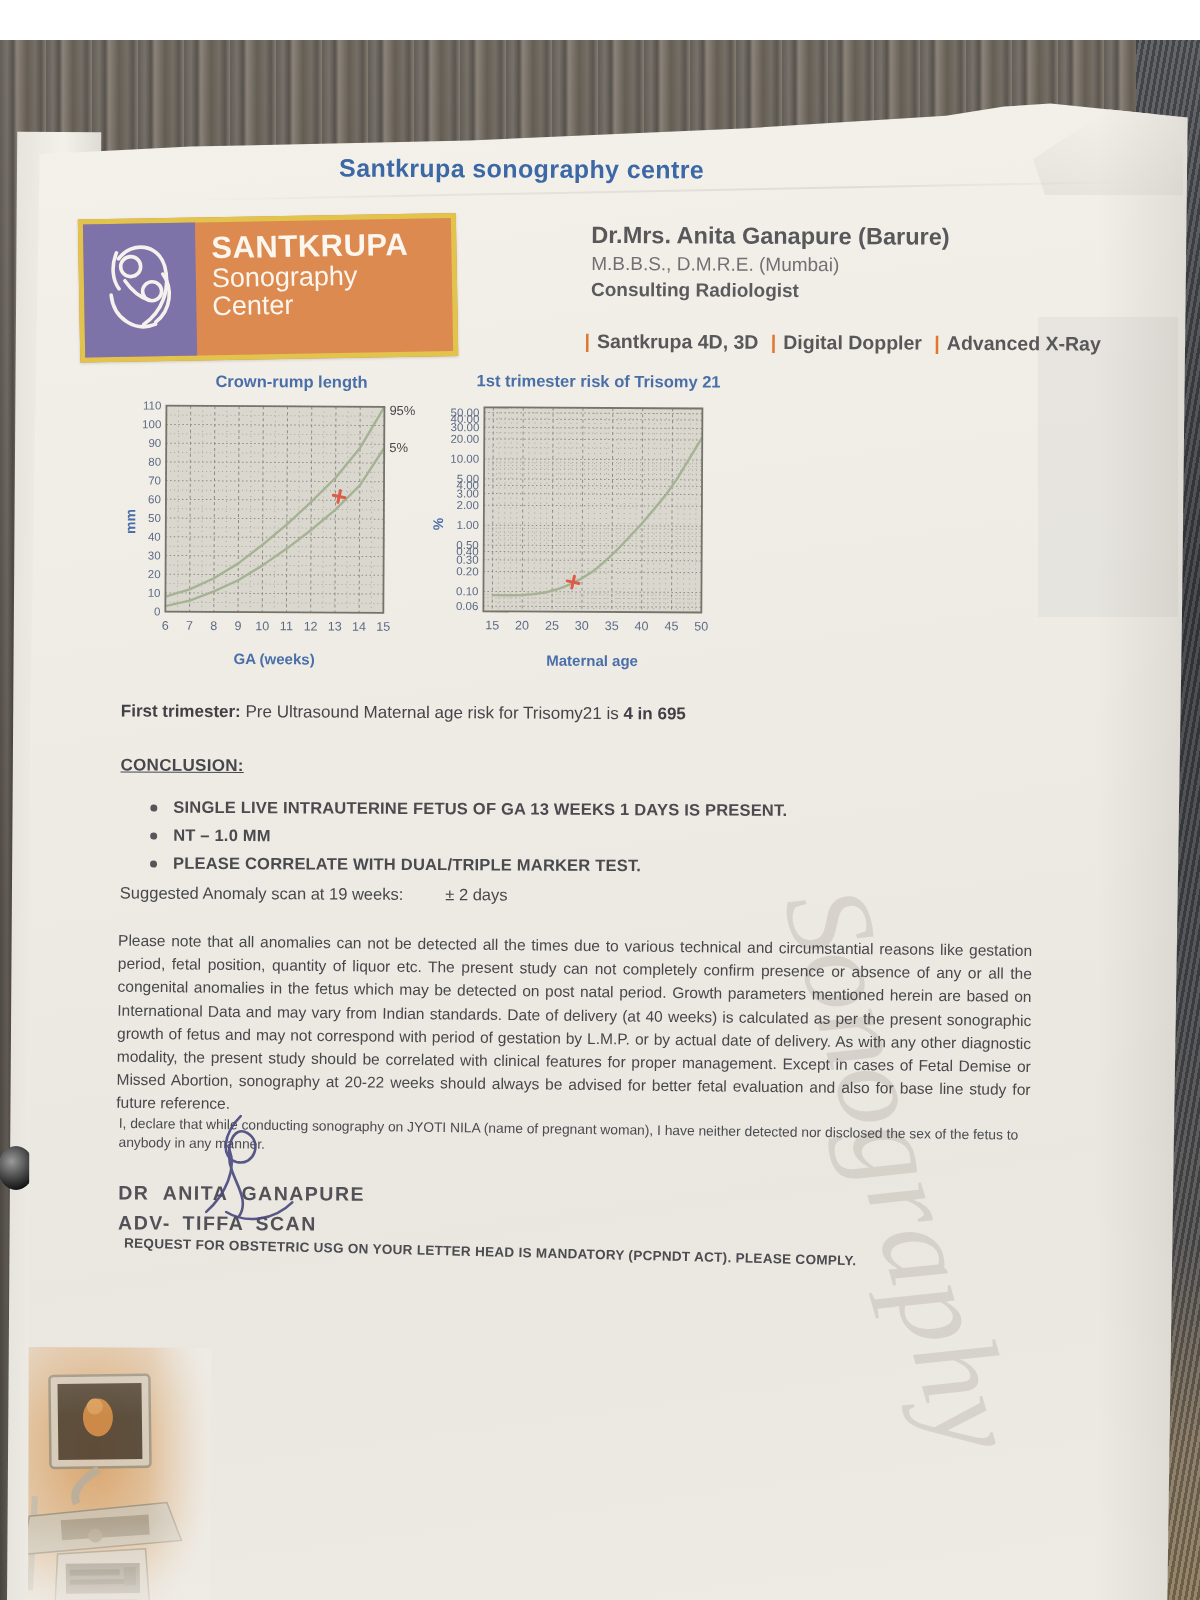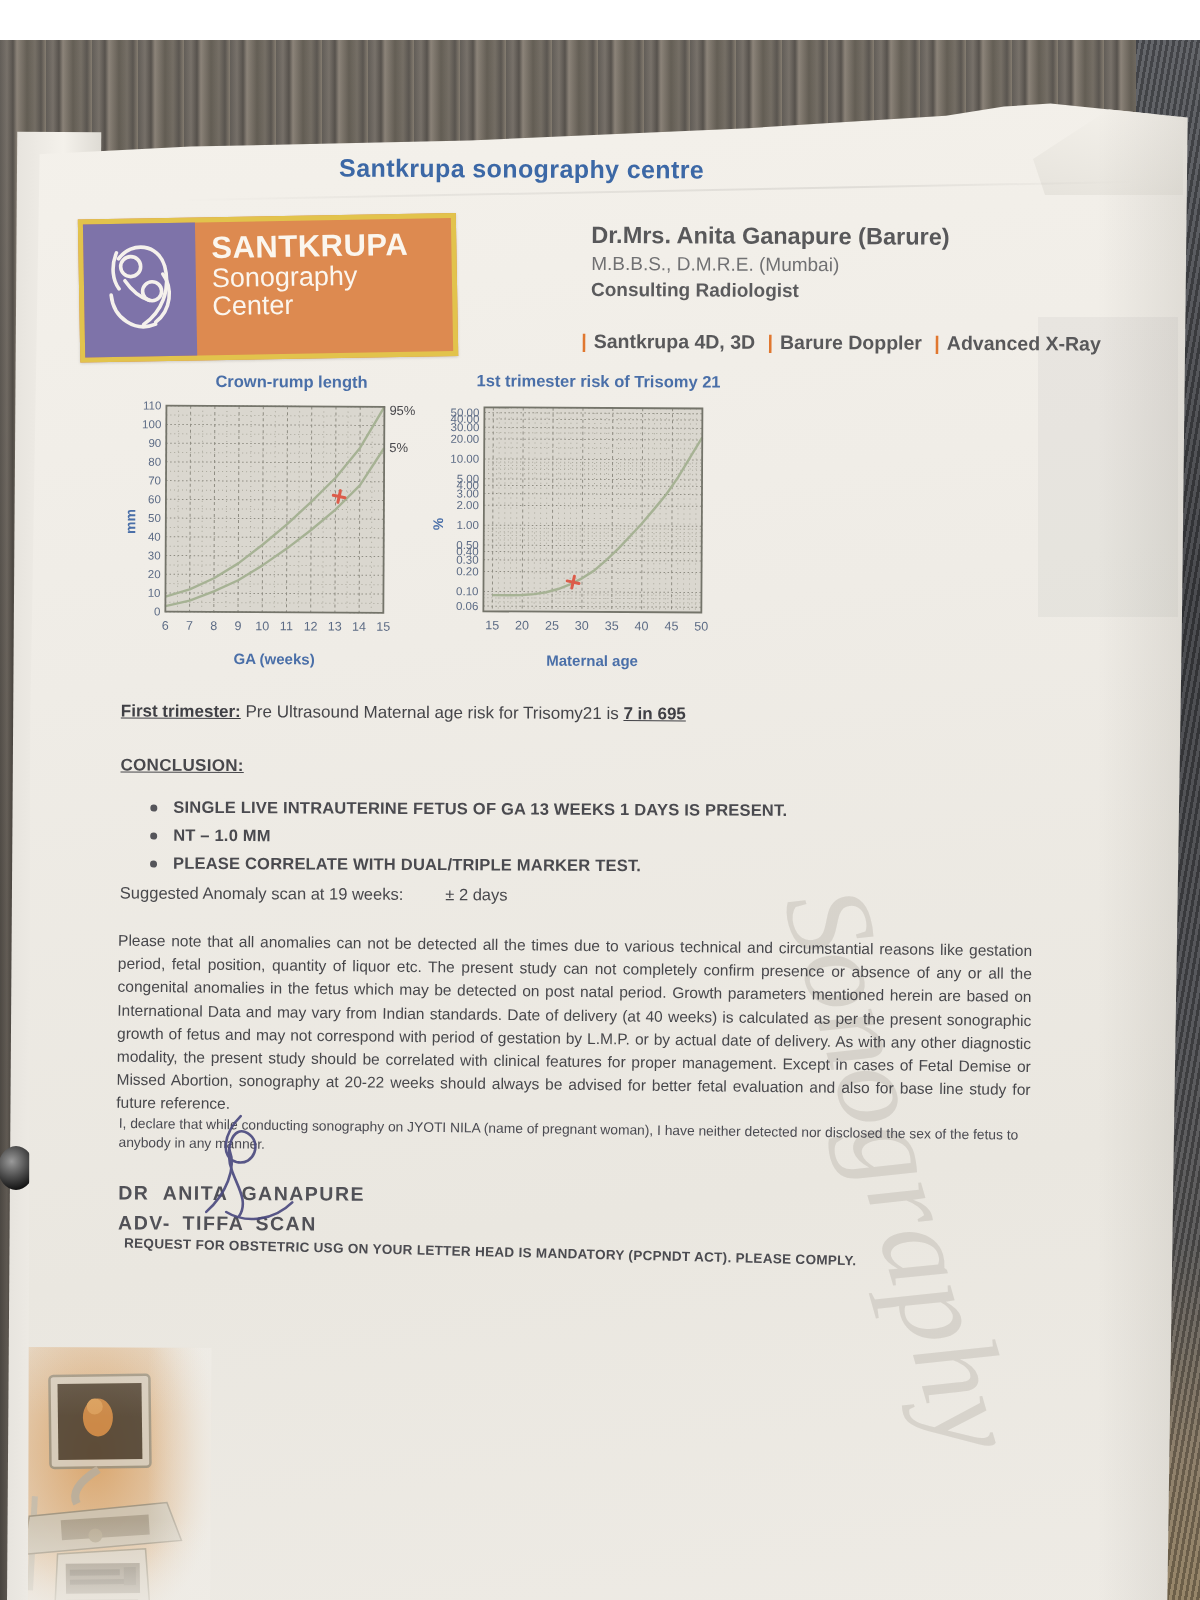--- a/index.html
+++ b/index.html
@@ -44,21 +44,21 @@
     font-size:19.5px;font-weight:bold;color:#58585a;}
   .services .pipe{color:#e0772f;font-weight:600;padding:0 7px;}
 
   .chart-wrap{position:absolute;}
   .chart-title{position:absolute;top:0;text-align:center;font-size:16.5px;font-weight:bold;color:#4a6fa8;}
   .chart-xlabel{position:absolute;text-align:center;font-size:15px;font-weight:bold;color:#4a6fa8;}
   .chart-ylabel{position:absolute;font-size:14px;font-weight:bold;color:#4a6fa8;transform:rotate(-90deg);}
   .chart-svg-mount{position:absolute;}
 
   .ft-line{position:absolute;left:92px;top:602px;font-size:17px;color:#454549;}
-  .ft-line b{color:#404045;text-decoration:underline;}
+  .ft-line b{color:#404045;}
   .concl-h{position:absolute;left:92px;top:656px;font-size:17px;font-weight:bold;color:#48484c;
     text-decoration:underline;letter-spacing:0.3px;}
   .bullets{position:absolute;left:122px;top:698px;width:800px;}
   .bullet-row{display:flex;margin-bottom:9px;}
   .bullet-dot{width:7px;height:7px;border-radius:50%;background:#55555a;margin:7px 16px 0 0;flex:none;}
   .bullet-text{font-size:16.5px;font-weight:bold;color:#4a4a4f;letter-spacing:0.2px;}
   .anomaly{position:absolute;left:92px;top:784px;font-size:16.5px;color:#48484c;}
   .anomaly .val{margin-left:42px;}
 
   .disclaimer{position:absolute;left:90px;top:832px;width:914px;font-size:15.5px;line-height:23.2px;
@@ -125,21 +125,21 @@
         </div>
       </div>
 
       <div class="doc-block">
         <div class="doc-name">Dr.Mrs. Anita Ganapure (Barure)</div>
         <div class="doc-qual">M.B.B.S., D.M.R.E. (Mumbai)</div>
         <div class="doc-role">Consulting Radiologist</div>
       </div>
       <div class="services">
         <span class="pipe">|</span><span>Santkrupa 4D, 3D</span>
-        <span class="pipe">|</span><span>Barure Doppler</span>
+        <span class="pipe">|</span><span>Digital Doppler</span>
         <span class="pipe">|</span><span>Advanced X-Ray</span>
       </div>
 
       <div class="chart-wrap" style="left:96px;top:272px;width:330px;height:310px;">
         <div class="chart-title" style="left:40px;width:250px;">Crown-rump length</div>
         <div class="chart-svg-mount" style="left:0;top:26px;"><svg width="304" height="244" viewBox="0 0 304 244">
               <rect x="40" y="8" width="218" height="206" fill="#dad7cf"></rect>
               <line x1="40" y1="214" x2="258" y2="214" stroke="#8f8d83" stroke-width="1" stroke-dasharray="1.5,2.5"></line>
               <line x1="40" y1="195.27272727272728" x2="258" y2="195.27272727272728" stroke="#8f8d83" stroke-width="1" stroke-dasharray="1.5,2.5"></line>
               <line x1="40" y1="176.54545454545456" x2="258" y2="176.54545454545456" stroke="#8f8d83" stroke-width="1" stroke-dasharray="1.5,2.5"></line>
@@ -316,21 +316,21 @@
               <text x="184.4109589041096" y="232" font-size="12.5" fill="#5c6b85" text-anchor="middle" font-family="Liberation Sans,sans-serif">35</text>
               <text x="214.27397260273972" y="232" font-size="12.5" fill="#5c6b85" text-anchor="middle" font-family="Liberation Sans,sans-serif">40</text>
               <text x="244.13698630136986" y="232" font-size="12.5" fill="#5c6b85" text-anchor="middle" font-family="Liberation Sans,sans-serif">45</text>
               <text x="274" y="232" font-size="12.5" fill="#5c6b85" text-anchor="middle" font-family="Liberation Sans,sans-serif">50</text>
             </svg></div>
         <div class="chart-ylabel" style="left:4px;top:145px;">%</div>
         <div class="chart-xlabel" style="left:56px;top:280px;width:218px;">Maternal age</div>
       </div>
 
       <div class="ft-line">
-        <b>First trimester:</b><span> Pre Ultrasound Maternal age risk for Trisomy21 is </span><b>7 in 695</b>
+        <b>First trimester:</b><span> Pre Ultrasound Maternal age risk for Trisomy21 is </span><b>4 in 695</b>
       </div>
 
       <div class="concl-h">CONCLUSION:</div>
 
       <div class="bullets">
         <div class="bullet-row">
           <span class="bullet-dot"></span>
           <span class="bullet-text">SINGLE LIVE INTRAUTERINE FETUS OF  GA  13 WEEKS 1 DAYS IS PRESENT.</span>
         </div>
         <div class="bullet-row">

